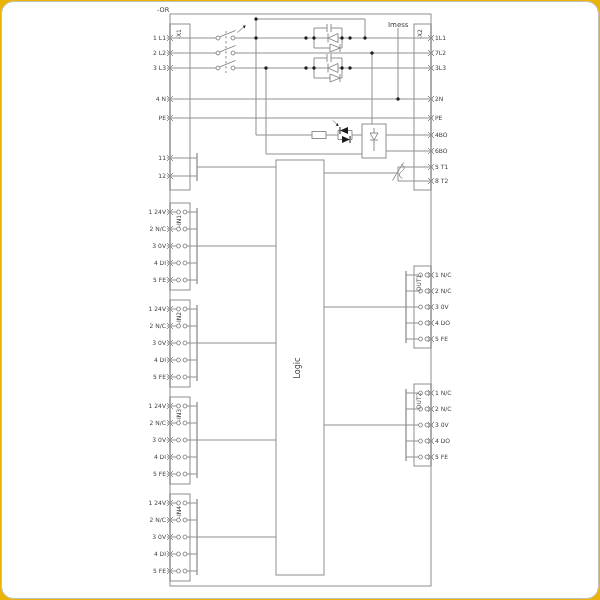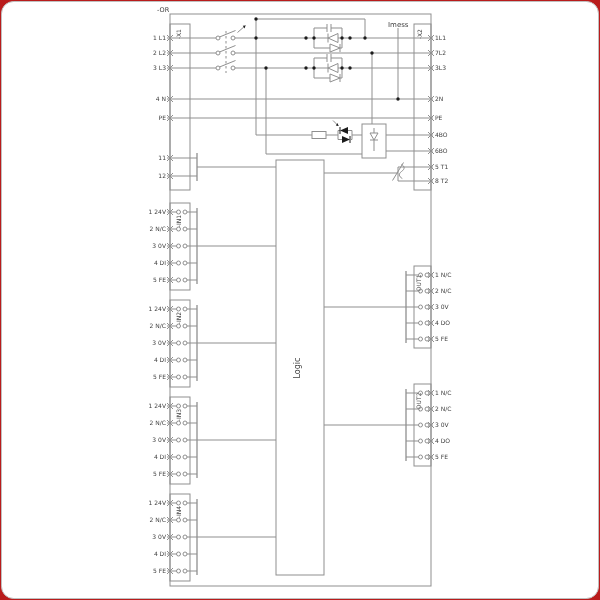--- a/index.html
+++ b/index.html
@@ -1,16 +1,16 @@
 <!DOCTYPE html>
 <html><head>
 <meta charset="utf-8">
 <style>
   html,body{margin:0;padding:0;background:#fff;}
-  .stage{position:relative;width:600px;height:600px;background:#b91c1c;overflow:hidden;
+  .stage{position:relative;width:600px;height:600px;background:#eab308;overflow:hidden;
          font-family:"DejaVu Sans", sans-serif;}
   svg{display:block}
   svg line, svg path, svg rect, svg circle{stroke:#8f8f8f;fill:none;stroke-width:1;}
   svg .bar{stroke-width:1.3;}
   svg .dk{stroke:#1c1c1c;}
   svg .dot{fill:#1c1c1c;stroke:none;}
   svg .fillshape{fill:#1c1c1c;stroke:none;}
   svg .dashed{stroke-dasharray:2.5 2.5;}
   svg text{fill:#3f3f3f;stroke:none;font-family:"DejaVu Sans", sans-serif;font-size:6px;}
   svg text.t-ref{font-size:6px;}

